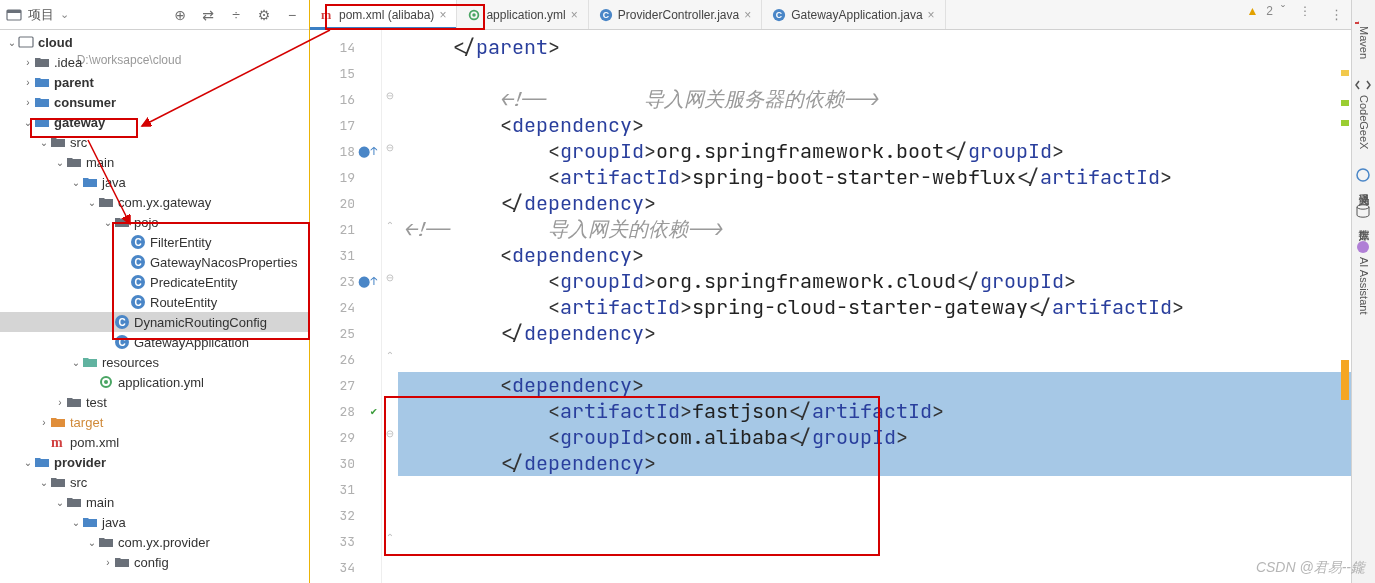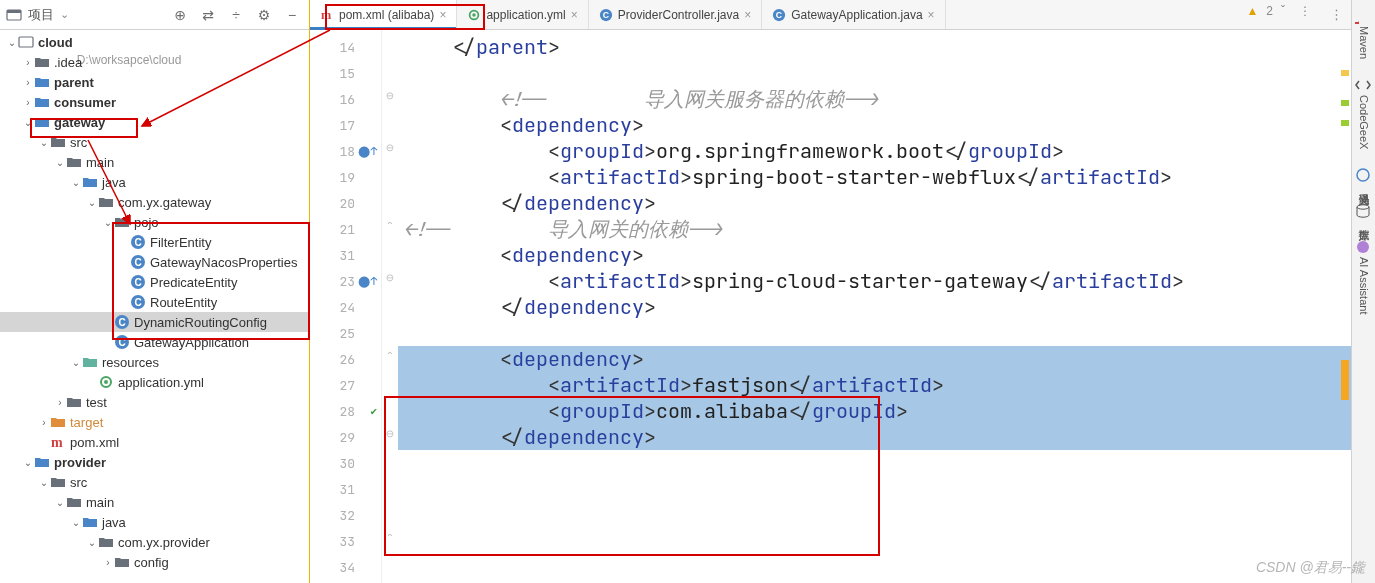--- a/index.html
+++ b/index.html
@@ -497,20 +497,21 @@
       <div class="code">
         <div class="code-line">    <span class="tag-ang">&lt;/</span><span class="tag-name">parent</span><span class="tag-ang">&gt;</span></div>
         <div class="code-line"></div>
         <div class="code-line">        <span class="cmt">&lt;!--        导入网关服务器的依赖--&gt;</span></div>
         <div class="code-line">        <span class="tag-ang">&lt;</span><span class="tag-name">dependency</span><span class="tag-ang">&gt;</span></div>
         <div class="code-line">            <span class="tag-ang">&lt;</span><span class="tag-name">groupId</span><span class="tag-ang">&gt;</span><span class="txt">org.springframework.boot</span><span class="tag-ang">&lt;/</span><span class="tag-name">groupId</span><span class="tag-ang">&gt;</span></div>
         <div class="code-line">            <span class="tag-ang">&lt;</span><span class="tag-name">artifactId</span><span class="tag-ang">&gt;</span><span class="txt">spring-boot-starter-webflux</span><span class="tag-ang">&lt;/</span><span class="tag-name">artifactId</span><span class="tag-ang">&gt;</span></div>
         <div class="code-line">        <span class="tag-ang">&lt;/</span><span class="tag-name">dependency</span><span class="tag-ang">&gt;</span></div>
         <div class="code-line"><span class="cmt">&lt;!--        导入网关的依赖--&gt;</span></div>
         <div class="code-line">        <span class="tag-ang">&lt;</span><span class="tag-name">dependency</span><span class="tag-ang">&gt;</span></div>
+        <div class="code-line">            <span class="tag-ang">&lt;</span><span class="tag-name">groupId</span><span class="tag-ang">&gt;</span><span class="txt">org.springframework.cloud</span><span class="tag-ang">&lt;/</span><span class="tag-name">groupId</span><span class="tag-ang">&gt;</span></div>
         <div class="code-line">            <span class="tag-ang">&lt;</span><span class="tag-name">artifactId</span><span class="tag-ang">&gt;</span><span class="txt">spring-cloud-starter-gateway</span><span class="tag-ang">&lt;/</span><span class="tag-name">artifactId</span><span class="tag-ang">&gt;</span></div>
         <div class="code-line">        <span class="tag-ang">&lt;/</span><span class="tag-name">dependency</span><span class="tag-ang">&gt;</span></div>
         <div class="code-line"></div>
         <div class="code-line selband">        <span class="tag-ang">&lt;</span><span class="tag-name">dependency</span><span class="tag-ang">&gt;</span></div>
         <div class="code-line selband">            <span class="tag-ang">&lt;</span><span class="tag-name">artifactId</span><span class="tag-ang">&gt;</span><span class="txt">fastjson</span><span class="tag-ang">&lt;/</span><span class="tag-name">artifactId</span><span class="tag-ang">&gt;</span></div>
         <div class="code-line selband">            <span class="tag-ang">&lt;</span><span class="tag-name">groupId</span><span class="tag-ang">&gt;</span><span class="txt">com.alibaba</span><span class="tag-ang">&lt;/</span><span class="tag-name">groupId</span><span class="tag-ang">&gt;</span></div>
         <div class="code-line selband">        <span class="tag-ang">&lt;/</span><span class="tag-name">dependency</span><span class="tag-ang">&gt;</span></div>
         <div class="code-line"></div>
       </div>
     </div>

